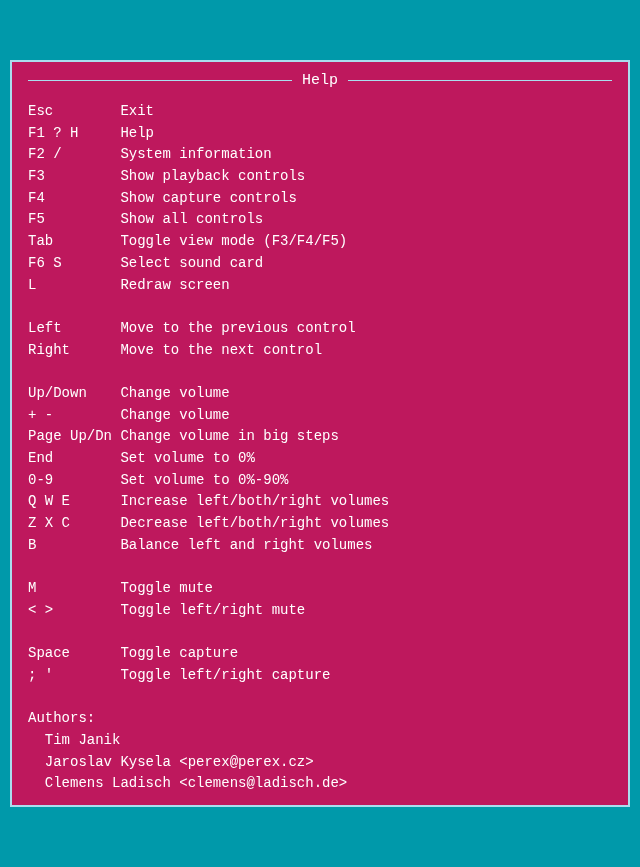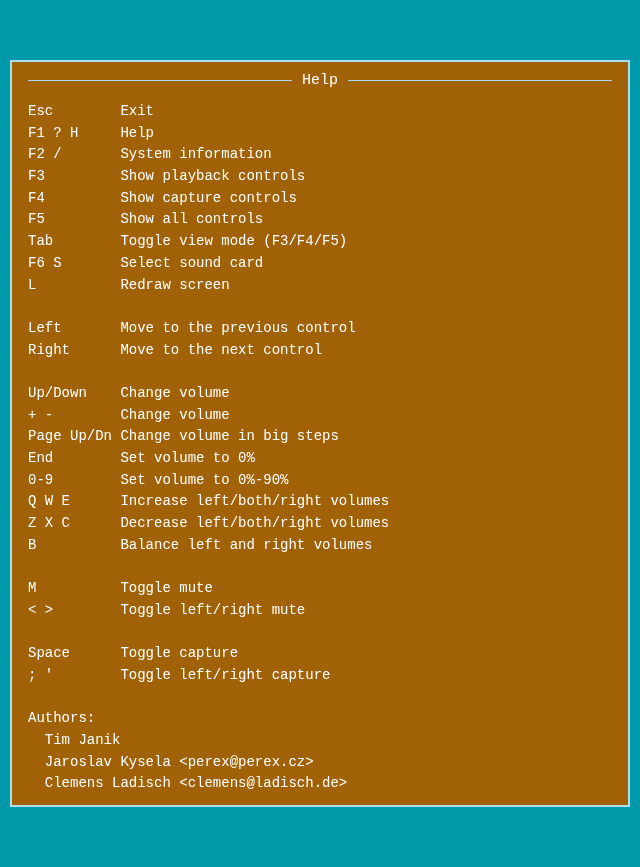--- a/index.html
+++ b/index.html
@@ -13,21 +13,21 @@
       height: 867px;
       background-color: #0099aa;
       font-family: 'Courier New', Courier, monospace;
       display: flex;
       align-items: center;
       justify-content: center;
     }
 
     .help-container {
       width: 620px;
-      background-color: #a16207;
+      background-color: #be185d;
       color: #ffffff;
       padding: 10px 16px;
       border: 2px solid #aaddee;
       position: relative;
     }
 
     .help-title-bar {
       display: flex;
       align-items: center;
       justify-content: center;

